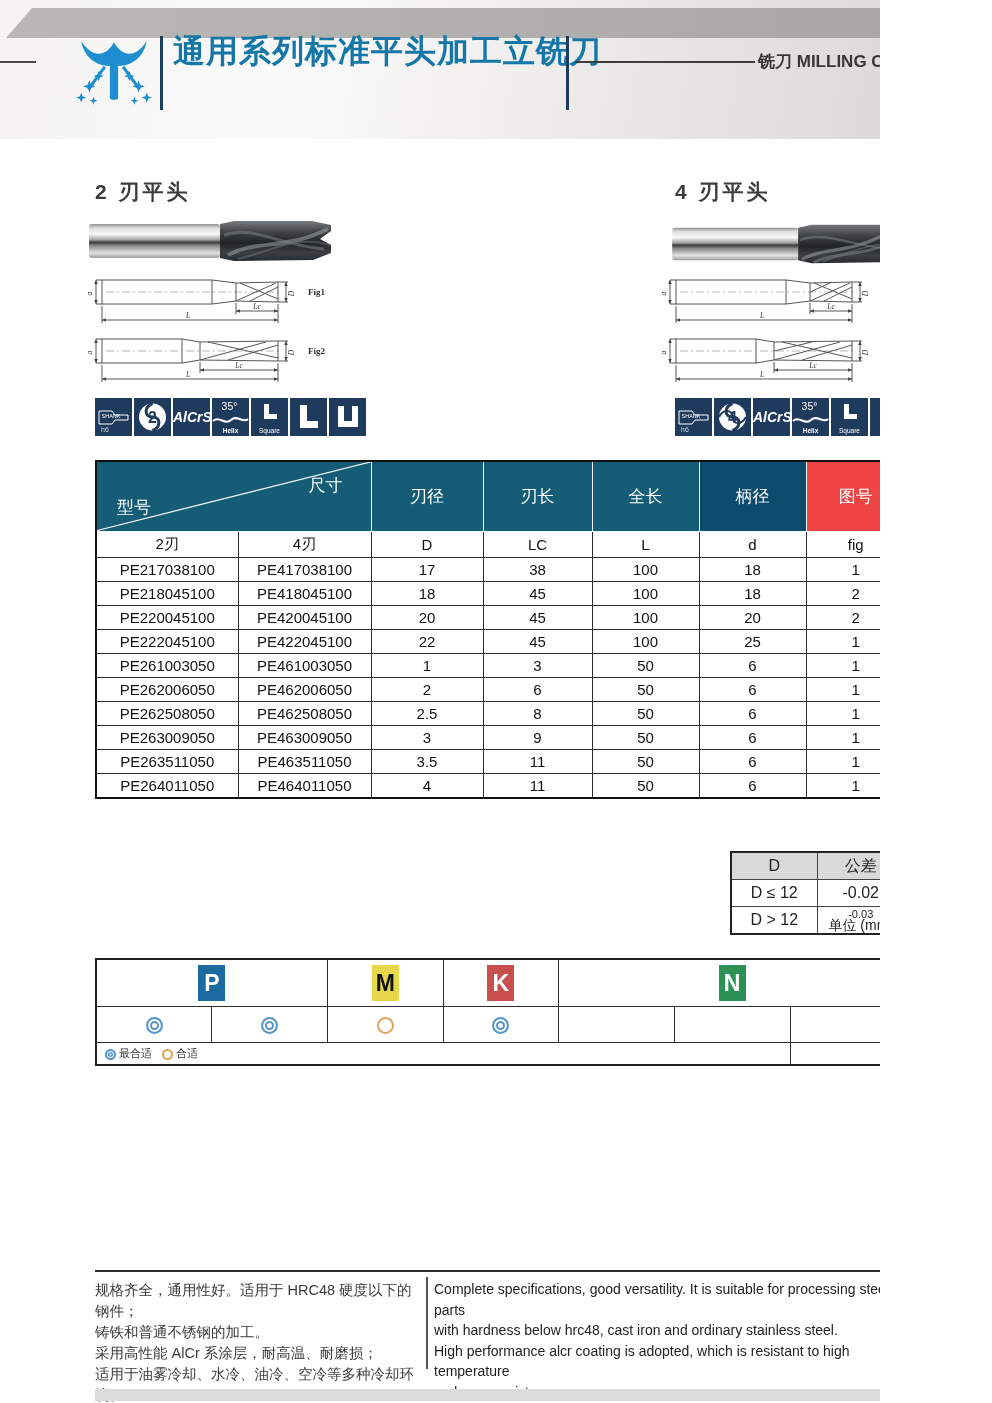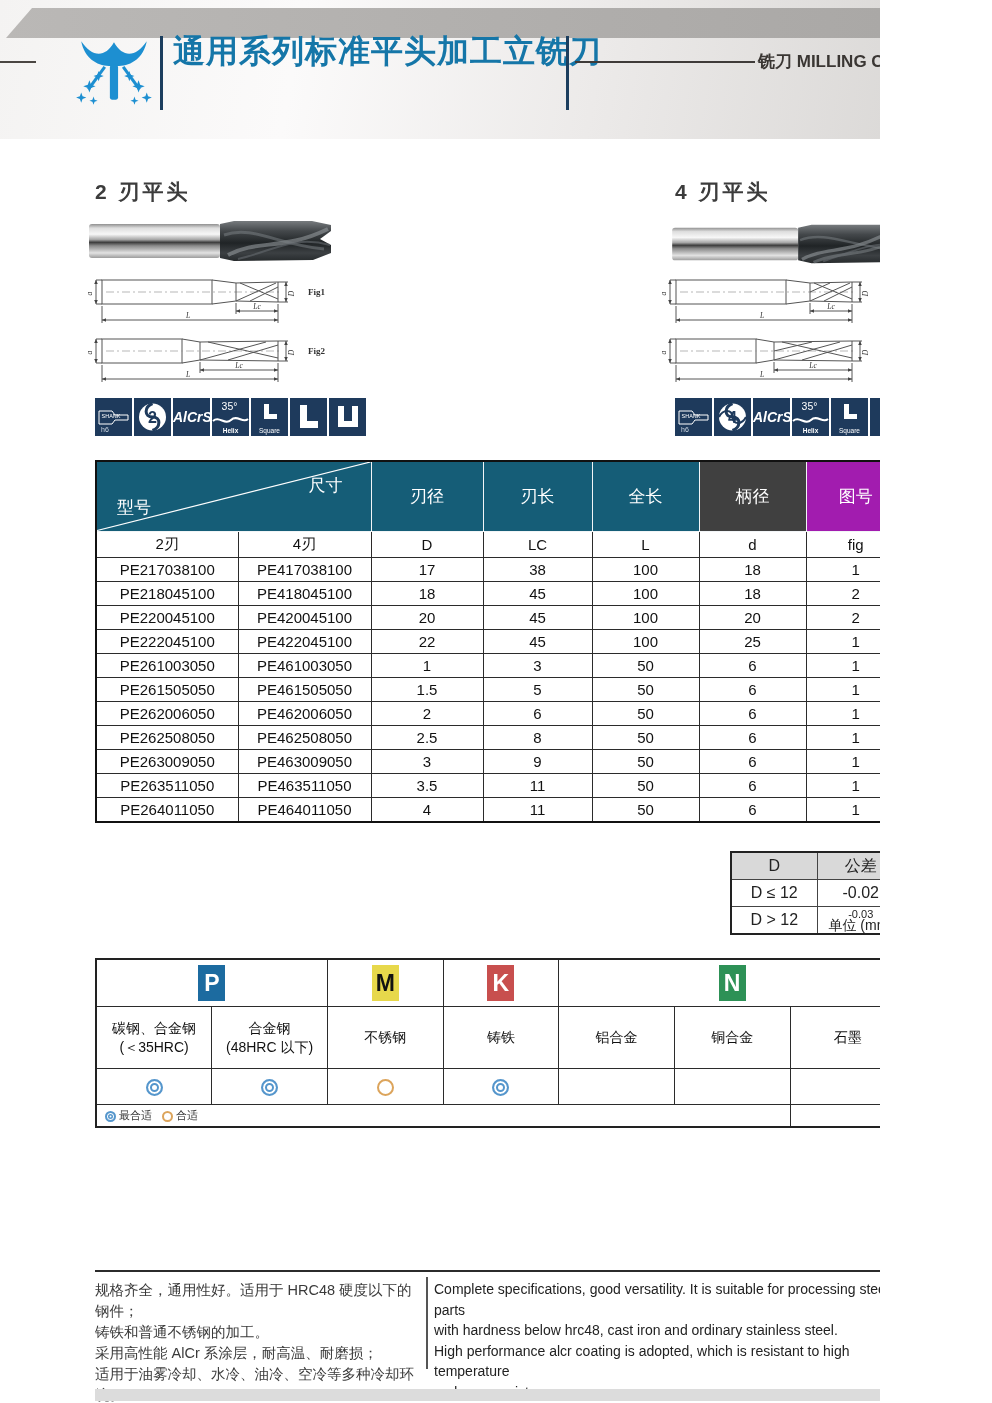--- a/index.html
+++ b/index.html
@@ -384,22 +384,22 @@
         <th colspan="2" class="diagcell" style="background: rgb(21, 93, 119);">
           <svg class="diagsvg" preserveAspectRatio="none" viewBox="0 0 100 100">
             <line x1="0" y1="100" x2="100" y2="0" stroke="#fff" stroke-width="1.2" vector-effect="non-scaling-stroke"></line>
           </svg>
           <span class="model-lbl">型号</span>
           <span class="size-lbl">尺寸</span>
         </th>
         <th style="background: rgb(21, 93, 119);">刃径</th>
         <th style="background: rgb(21, 93, 119);">刃长</th>
         <th style="background: rgb(21, 93, 119);">全长</th>
-        <th style="background: #404040;">柄径</th>
-        <th style="background: #a21caf;">图号</th>
+        <th style="background: #0c4a6e;">柄径</th>
+        <th style="background: #ef4444;">图号</th>
       </tr>
       <tr class="subrow">
         <td>2刃</td>
         <td>4刃</td>
         <td>D</td>
         <td>LC</td>
         <td>L</td>
         <td>d</td>
         <td>fig</td>
       </tr>
@@ -449,29 +449,20 @@
         <tr>
           <td>PE261003050</td>
           <td>PE461003050</td>
           <td>1</td>
           <td>3</td>
           <td>50</td>
           <td>6</td>
           <td>1</td>
         </tr>
 
-        <tr>
-          <td>PE261505050</td>
-          <td>PE461505050</td>
-          <td>1.5</td>
-          <td>5</td>
-          <td>50</td>
-          <td>6</td>
-          <td>1</td>
-        </tr>
 
         <tr>
           <td>PE262006050</td>
           <td>PE462006050</td>
           <td>2</td>
           <td>6</td>
           <td>50</td>
           <td>6</td>
           <td>1</td>
         </tr>
@@ -551,31 +542,20 @@
       <col style="width:115.7px">
         <col style="width:115.7px">
         <col style="width:115.8px">
     </colgroup>
     <tbody>
         <tr class="grow">
       <td colspan="2"><span class="gbadge" style="background: rgb(28, 107, 160); color: rgb(255, 255, 255);">P</span></td>
       <td><span class="gbadge" style="background: rgb(231, 216, 75); color: rgb(17, 17, 17);">M</span></td>
       <td><span class="gbadge" style="background: rgb(200, 79, 78); color: rgb(255, 255, 255);">K</span></td>
       <td colspan="3"><span class="gbadge" style="background: rgb(45, 145, 86); color: rgb(255, 255, 255);">N</span></td>
-    </tr>
-    <tr class="mrow">
-      <td>碳钢、合金钢
-(＜35HRC)</td>
-      <td>合金钢
-(48HRC 以下)</td>
-      <td>不锈钢</td>
-      <td>铸铁</td>
-      <td>铝合金</td>
-      <td>铜合金</td>
-      <td>石墨</td>
     </tr>
     <tr class="rrow">
       <td><span class="dot dot-best"></span></td>
       <td><span class="dot dot-best"></span></td>
       <td><span class="dot dot-good"></span></td>
       <td><span class="dot dot-best"></span></td>
       <td></td>
       <td></td>
       <td></td>
     </tr>

